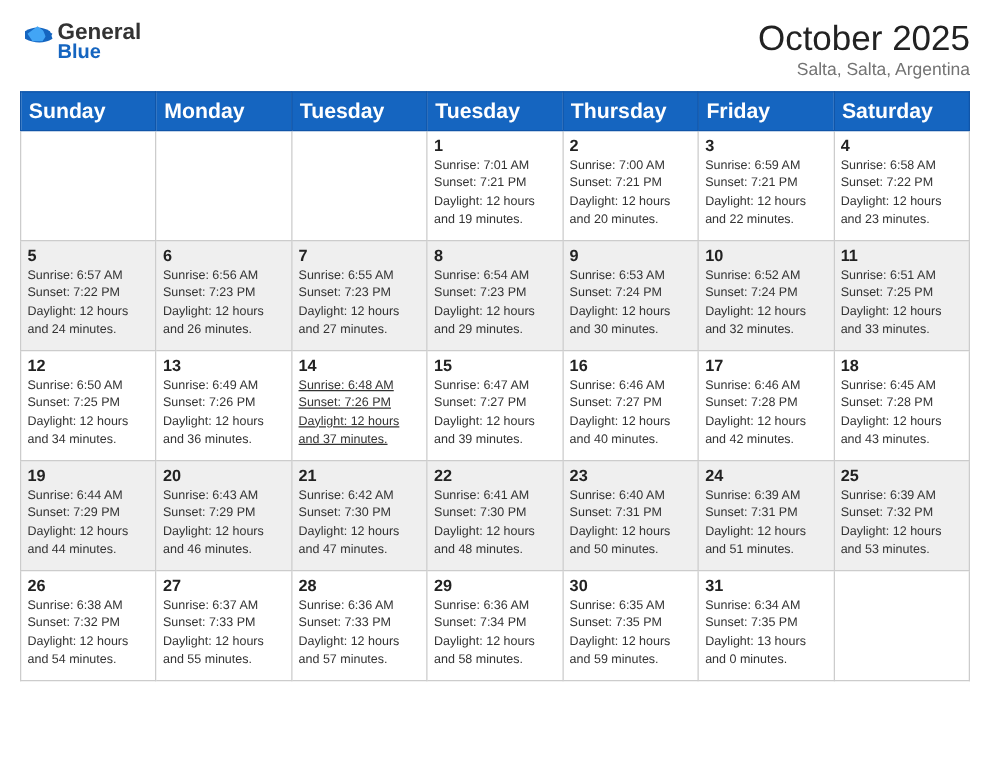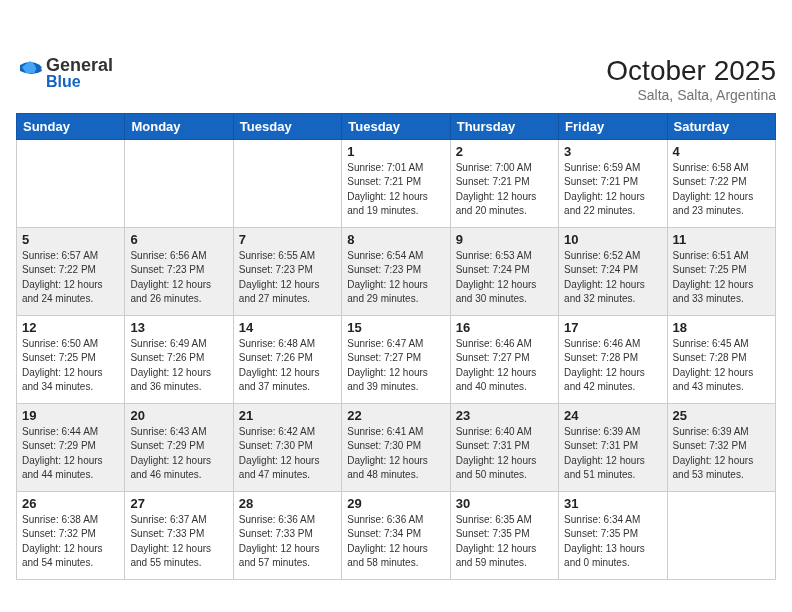--- a/index.html
+++ b/index.html
@@ -13,21 +13,20 @@
     .container {
       width: 792px;
       min-height: 612px;
       padding: 16px 16px 10px 16px;
     }
     .header {
       display: flex;
       justify-content: space-between;
       align-items: flex-start;
       margin-bottom: 10px;
-      margin-top: 40px;
     }
     .logo {
       display: flex;
       align-items: center;
     }
     .logo-text {
       display: flex;
       flex-direction: column;
       line-height: 1;
     }
@@ -63,21 +62,21 @@
     .calendar {
       width: 100%;
       border-collapse: collapse;
       border: 1px solid #ccc;
     }
     .calendar th {
       background-color: #1565c0;
       color: #fff;
       text-align: left;
       padding: 5px 6px;
-      font-size: 13px;
+      font-size: 17px;
       font-weight: bold;
       border: 1px solid #1055a8;
     }
     .calendar td {
       vertical-align: top;
       border: 1px solid #ccc;
       padding: 4px 5px;
       width: 108px;
       height: 88px;
       font-size: 10.5px;
@@ -239,21 +238,21 @@
           </td>
           <td>
             <span class="day-number">13</span>
             <div class="day-info" style="white-space: pre-line;">Sunrise: 6:49 AM
 Sunset: 7:26 PM
 Daylight: 12 hours
 and 36 minutes.</div>
           </td>
           <td>
             <span class="day-number">14</span>
-            <div class="day-info" style="white-space: pre-line;">Sunrise: 6:48 AM
+            <div class="day-info" style="white-space: pre-line; text-decoration: underline;">Sunrise: 6:48 AM
 Sunset: 7:26 PM
 Daylight: 12 hours
 and 37 minutes.</div>
           </td>
           <td>
             <span class="day-number">15</span>
             <div class="day-info" style="white-space: pre-line;">Sunrise: 6:47 AM
 Sunset: 7:27 PM
 Daylight: 12 hours
 and 39 minutes.</div>

